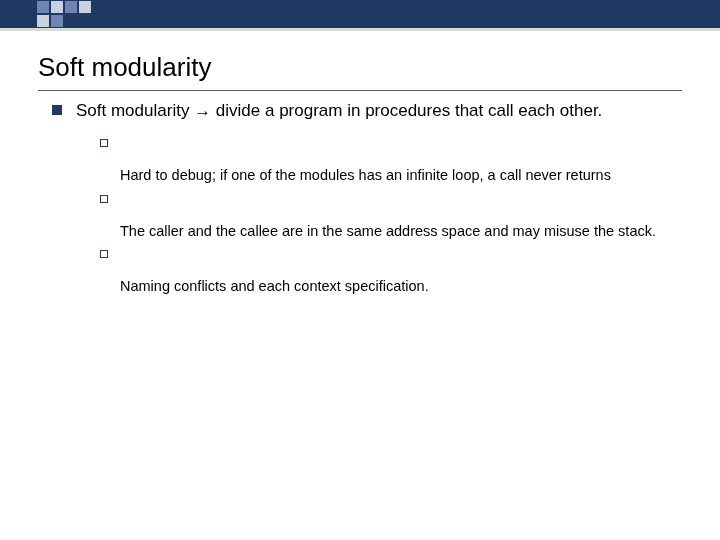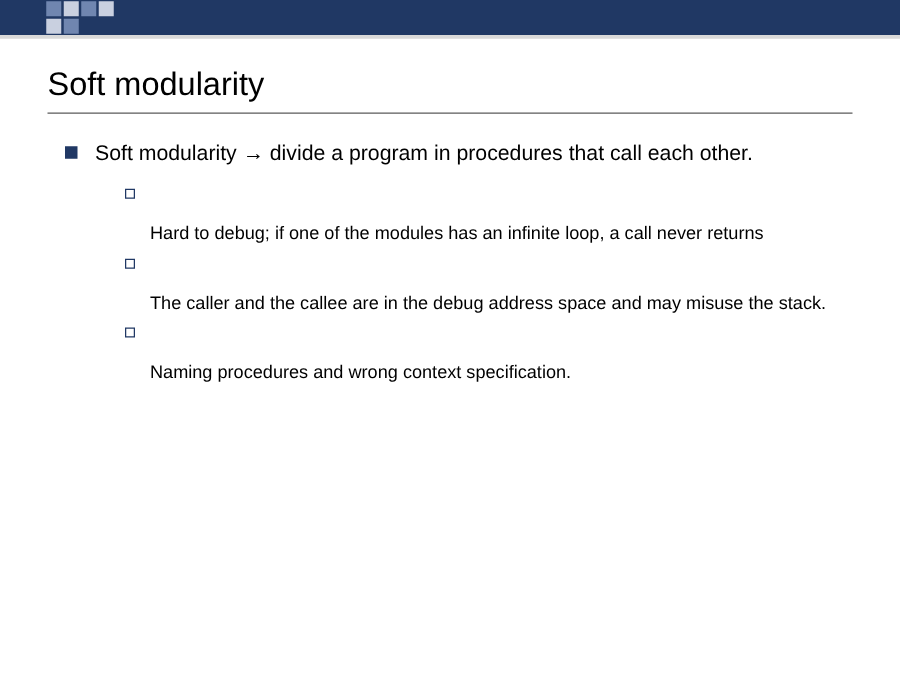--- a/index.html
+++ b/index.html
@@ -71,21 +71,21 @@
   .title-rule {
     position: absolute;
     top: 90px;
     left: 38px;
     right: 38px;
     height: 1px;
     background: #5b5b5b;
   }
   .body {
     position: absolute;
-    top: 112px;
+    top: 100px;
     left: 52px;
     right: 34px;
   }
   .l1 {
     display: flex;
     align-items: flex-start;
     margin-bottom: 12px;
   }
   .l1 .bullet {
     width: 10px;
@@ -154,23 +154,23 @@
       </div>
     </div>
 
     <div class="l2-group">
       <div class="l2">
         <div class="bullet"></div>
         <div class="text">Hard to debug; if one of the modules has an infinite loop, a call never returns</div>
       </div>
       <div class="l2">
         <div class="bullet"></div>
-        <div class="text">The caller and the callee are in the debug address space and may misuse the stack.</div>
+        <div class="text">The caller and the callee are in the same address space and may misuse the stack.</div>
       </div>
       <div class="l2">
         <div class="bullet"></div>
-        <div class="text">Naming procedures and wrong context specification.</div>
+        <div class="text">Naming conflicts and each context specification.</div>
       </div>
     </div>
 
   </div>
 
 </div>
 
 </body></html>

